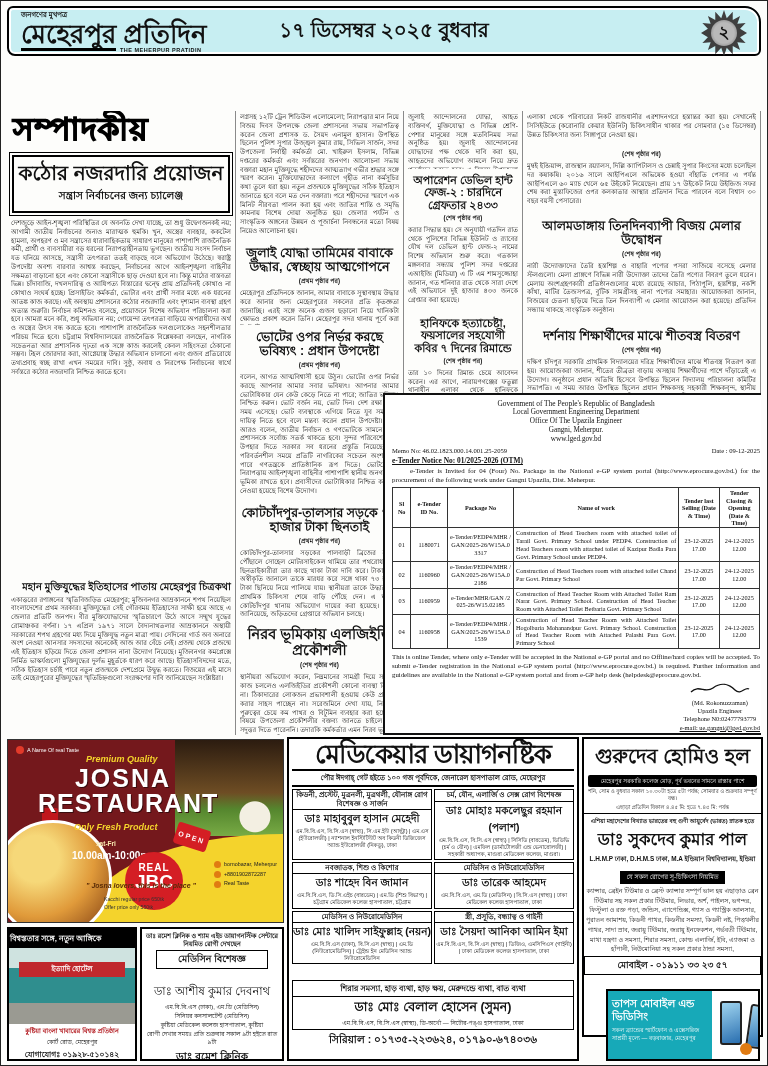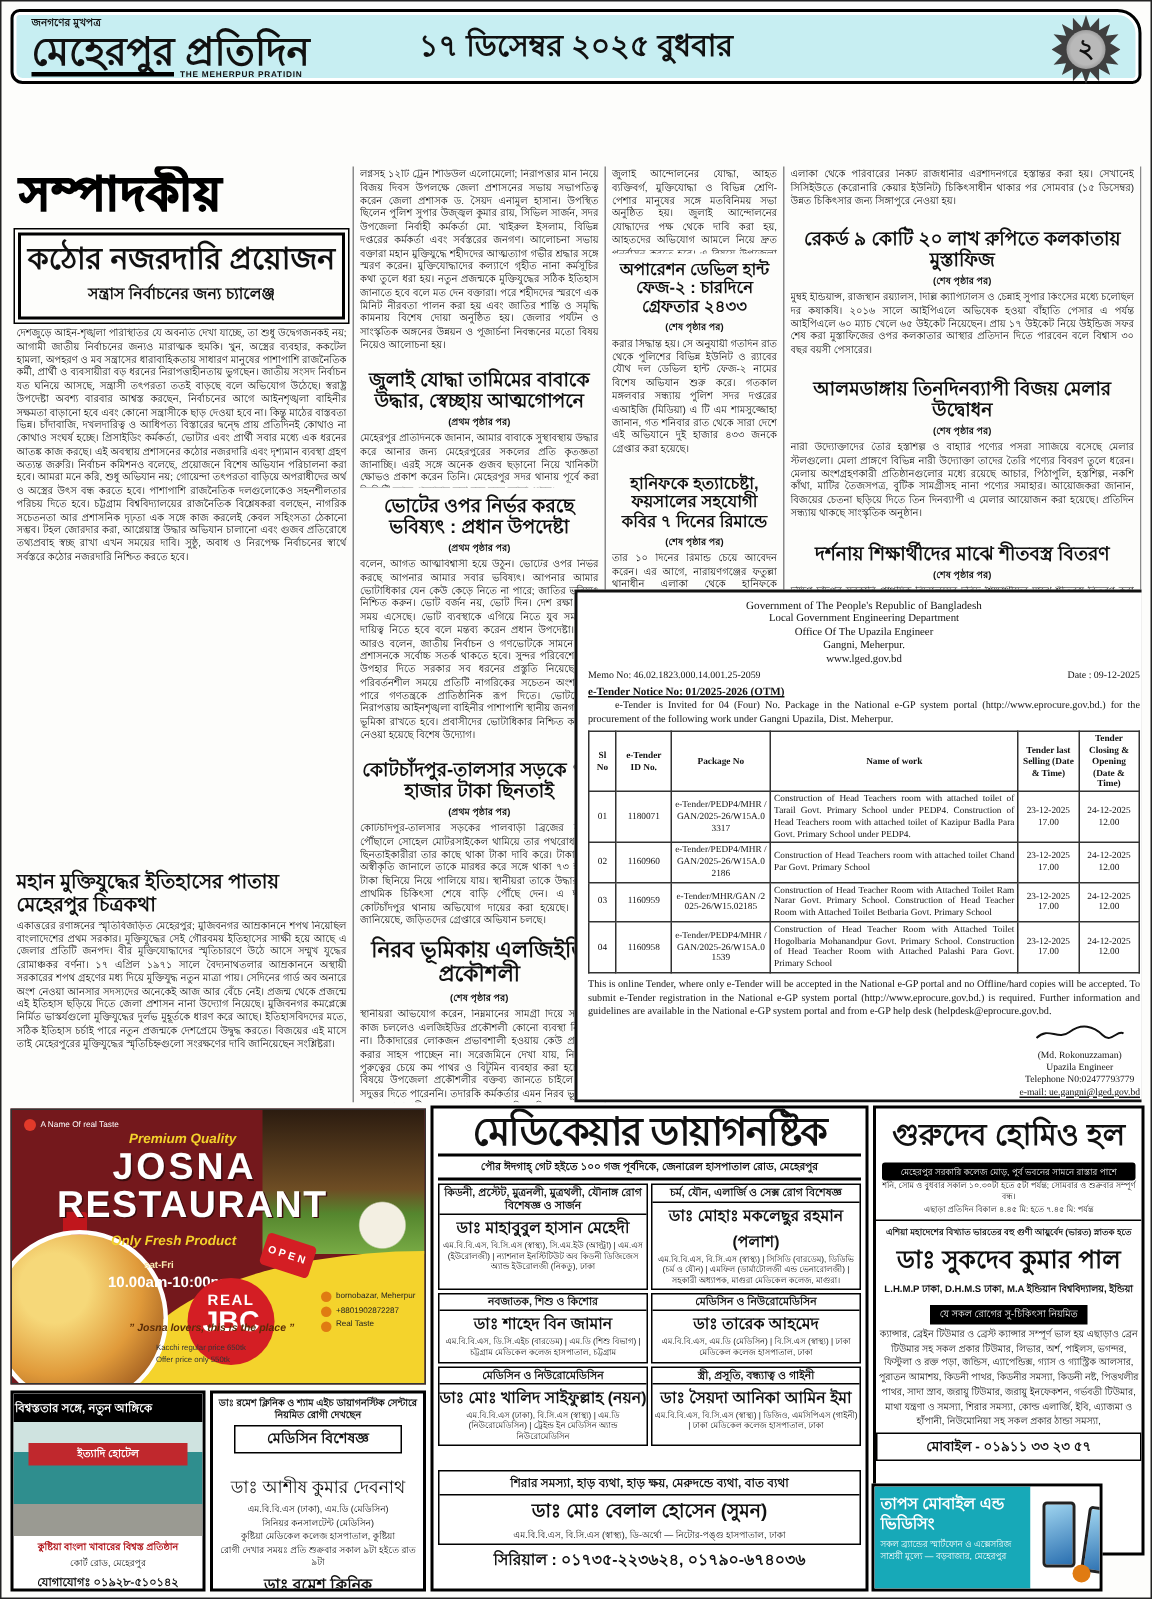--- a/index.html
+++ b/index.html
@@ -32,21 +32,21 @@
   .section-label { font-size:31px; font-weight:900; letter-spacing:1px; line-height:1;
     padding:1px 2px 7px; -webkit-text-stroke:1.2px #000; }
   .ed-box { border:2px solid #000; outline:1px solid #000; outline-offset:2px; padding:5px 3px 6px; text-align:center; margin:3px 1px 6px; }
   .ed-hl { font-size:20px; font-weight:900; line-height:1.1; }
   .ed-sub { font-size:10.5px; font-weight:bold; margin-top:4px; }
   .body { font-size:6.6px; line-height:1.33; text-align:justify; overflow:hidden; }
   .hl { font-weight:900; text-align:center; line-height:1.12; margin-top:5px; }
   .hl2 { font-size:12.5px; } .hl3 { font-size:11px; } .hl4 { font-size:12.5px; }
   .hl-big { font-size:14.5px; }
   .dateline { font-size:6.3px; font-weight:bold; text-align:center; margin:2px 0 2px; }
-  .mid-hl { font-size:13px; font-weight:900; text-align:left; margin:6px 0 3px; line-height:1.15; }
+  .mid-hl { font-size:10px; font-weight:900; text-align:right; margin:6px 0 3px; line-height:1.15; }
   
   .tender { position:absolute; left:376px; top:330px; width:386px; height:342px;
     background:#fff; border:2px solid #111; padding:4px 7px 2px;
     font-family:"Liberation Serif","DejaVu Serif",serif; color:#111; }
   .t-head { text-align:center; font-size:7.2px; line-height:1.25; }
   .t-head .t1 { font-size:7.4px; }
   .t-memo { display:flex; justify-content:space-between; font-size:6.6px; margin-top:3px; }
   .t-notice { text-align:left; font-size:7.4px; font-weight:bold; text-decoration:underline; margin:2px 0; }
   .t-intro { font-size:6.8px; text-align:justify; line-height:1.25; }
   .t-intro .ind { display:inline-block; width:18px; }
@@ -132,21 +132,21 @@
   .g-title { font-size:20px; font-weight:900; }
   .g-pill { background:#000; color:#fff; font-size:5.8px; border-radius:2px; padding:1px 3px; margin:1px 4px; }
   .g-hours { font-size:5.4px; line-height:1.35; margin-top:1px; }
   .g-intro { font-size:5.8px; font-weight:bold; border-top:1px solid #000; margin-top:2px; padding-top:2px; }
   .g-name { font-size:16.5px; font-weight:900; margin-top:1px; }
   .g-cred { font-size:6.4px; font-weight:bold; }
   .g-pill2 { background:#000; color:#fff; font-size:6.4px; display:inline-block; padding:1px 6px; margin:2px 0; }
   .g-dis { font-size:6.3px; line-height:1.55; text-align:center; }
   .g-phone { border:1.5px solid #000; font-size:9px; font-weight:900; margin-top:2px; padding:1px; }
   
-  .tapas { left:574px; top:252px; width:154px; height:72px; display:flex; }
+  .tapas { left:599px; top:252px; width:154px; height:72px; display:flex; }
   .tp-left { background:#17a9b8; color:#fff; width:104px; padding:6px 4px; }
   .tp-title { font-size:10.5px; font-weight:900; line-height:1.2; }
   .tp-sub { font-size:5.8px; margin-top:4px; line-height:1.4; }
   .tp-right { flex:1; position:relative; background:#fff; }
   .phone-shape { position:absolute; width:22px; height:44px; border:2px solid #222; border-radius:3px;
     background:linear-gradient(160deg,#9fd4ef,#2a6fb0); }
   .p1 { left:8px; top:10px; } .p2 { left:36px; top:14px; transform:rotate(8deg); }
   .tp-dot { position:absolute; right:6px; bottom:4px; width:12px; height:12px; border-radius:50%; background:#e07b12; }
 </style>
 </head>
@@ -221,21 +221,20 @@
       <div>
         <div class="hl hl3">হানিফকে হত্যাচেষ্টা, ফয়সালের সহযোগী কবির ৭ দিনের রিমান্ডে</div>
         <div class="dateline">(শেষ পৃষ্ঠার পর)</div>
         <div class="body" style="height:120px">তার ১০ দিনের রিমান্ড চেয়ে আবেদন করেন। এর আগে, নারায়ণগঞ্জের ফতুল্লা থানাধীন এলাকা থেকে হানিফকে হত্যাচেষ্টার মামলায় গ্রেপ্তার হন ফয়সালের সহযোগী কবির। মামলার পর থেকে সে পলাতক ছিল। সোমবার রাতে অভিযান চালিয়ে তাকে গ্রেপ্তার করা হয়। আদালতে হাজির করে রিমান্ডের আবেদন জানালে বিচারক সাত দিনের রিমান্ড মঞ্জুর করেন। পুলিশ জানায়, রিমান্ডে জিজ্ঞাসাবাদে গুরুত্বপূর্ণ তথ্য পাওয়া যাবে বলে আশা করা হচ্ছে।</div>
       </div>
     </section>
 
     <section class="col col4">
       <div class="body" style="height:34px">এলাকা থেকে পরিবারের নিকট রাজধানীর এরশাদনগরে হস্তান্তর করা হয়। সেখানেই সিসিইউতে (করোনারি কেয়ার ইউনিট) চিকিৎসাধীন থাকার পর সোমবার (১৫ ডিসেম্বর) উন্নত চিকিৎসার জন্য সিঙ্গাপুরে নেওয়া হয়।</div>
       <div>
-        <div class="hl hl4">রেকর্ড ৯ কোটি ২০ লাখ রুপিতে কলকাতায় মুস্তাফিজ</div>
         <div class="dateline">(শেষ পৃষ্ঠার পর)</div>
         <div class="body" style="height:52px">মুম্বই ইন্ডিয়ান্স, রাজস্থান রয়্যালস, দিল্লি ক্যাপিটালস ও চেন্নাই সুপার কিংসের মধ্যে চলেছিল দর কষাকষি। ২০১৬ সালে আইপিএলে অভিষেক হওয়া বাঁহাতি পেসার এ পর্যন্ত আইপিএলে ৬০ ম্যাচ খেলে ৬৫ উইকেট নিয়েছেন। প্রায় ১৭ উইকেট নিয়ে উইন্ডিজ সফর শেষ করা মুস্তাফিজের ওপর কলকাতার আস্থার প্রতিদান দিতে পারবেন বলে বিশ্বাস ৩০ বছর বয়সী পেসারের।</div>
       </div>
       <div>
         <div class="hl hl4">আলমডাঙ্গায় তিনদিনব্যাপী বিজয় মেলার উদ্বোধন</div>
         <div class="dateline">(শেষ পৃষ্ঠার পর)</div>
         <div class="body" style="height:62px">নারী উদ্যোক্তাদের তৈরি হস্তশিল্প ও বাহারি পণ্যের পসরা সাজিয়ে বসেছে মেলার স্টলগুলো। মেলা প্রাঙ্গণে বিভিন্ন নারী উদ্যোক্তা তাদের তৈরি পণ্যের বিবরণ তুলে ধরেন। মেলায় অংশগ্রহণকারী প্রতিষ্ঠানগুলোর মধ্যে রয়েছে আচার, পিঠাপুলি, হস্তশিল্প, নকশি কাঁথা, মাটির তৈজসপত্র, বুটিক সামগ্রীসহ নানা পণ্যের সমাহার। আয়োজকরা জানান, বিজয়ের চেতনা ছড়িয়ে দিতে তিন দিনব্যাপী এ মেলার আয়োজন করা হয়েছে। প্রতিদিন সন্ধ্যায় থাকছে সাংস্কৃতিক অনুষ্ঠান।</div>
       </div>
       <div>
         <div class="hl hl4">দর্শনায় শিক্ষার্থীদের মাঝে শীতবস্ত্র বিতরণ</div>

